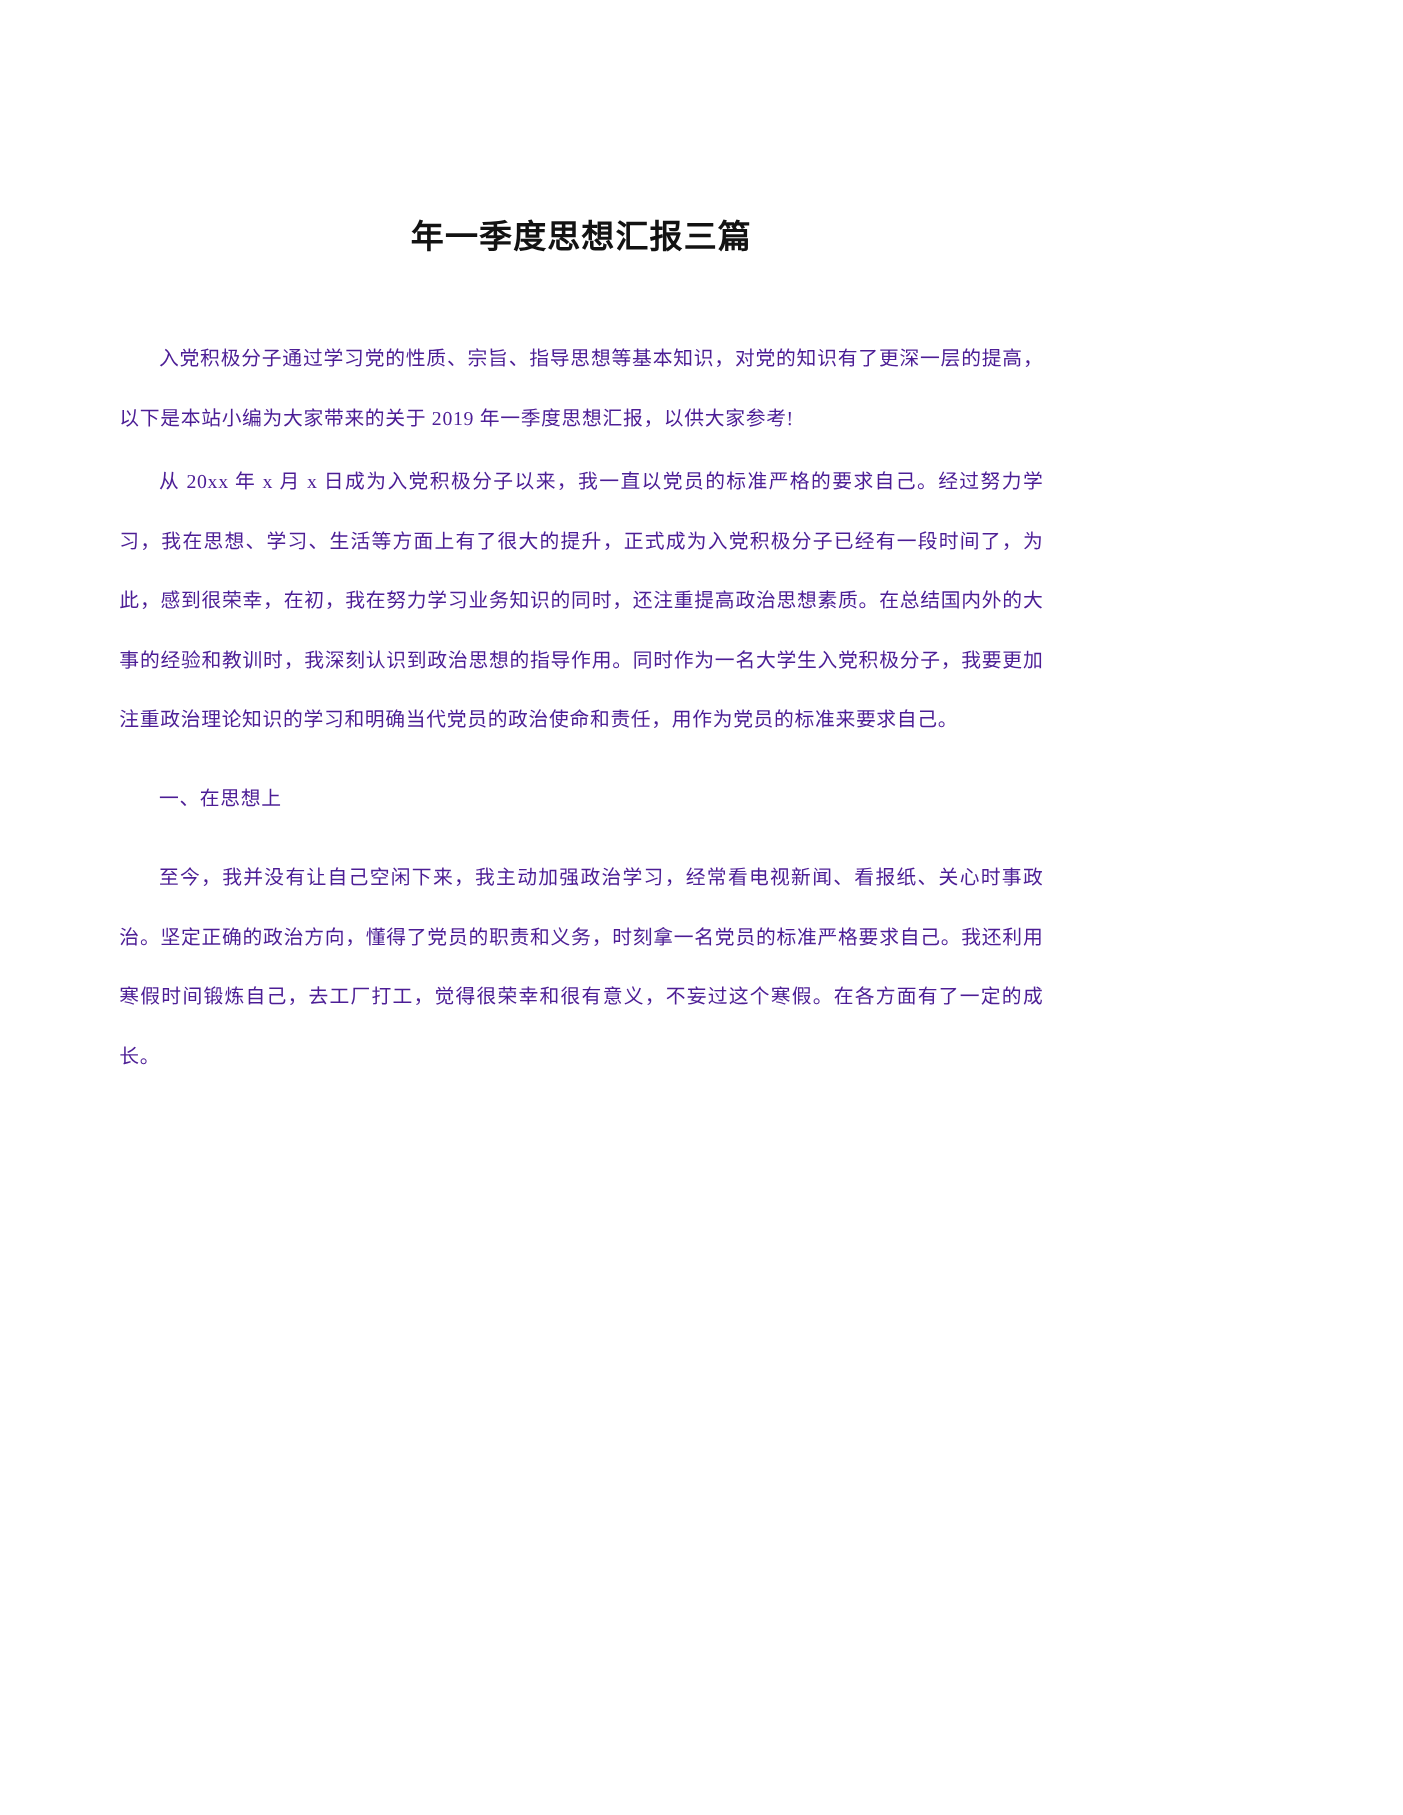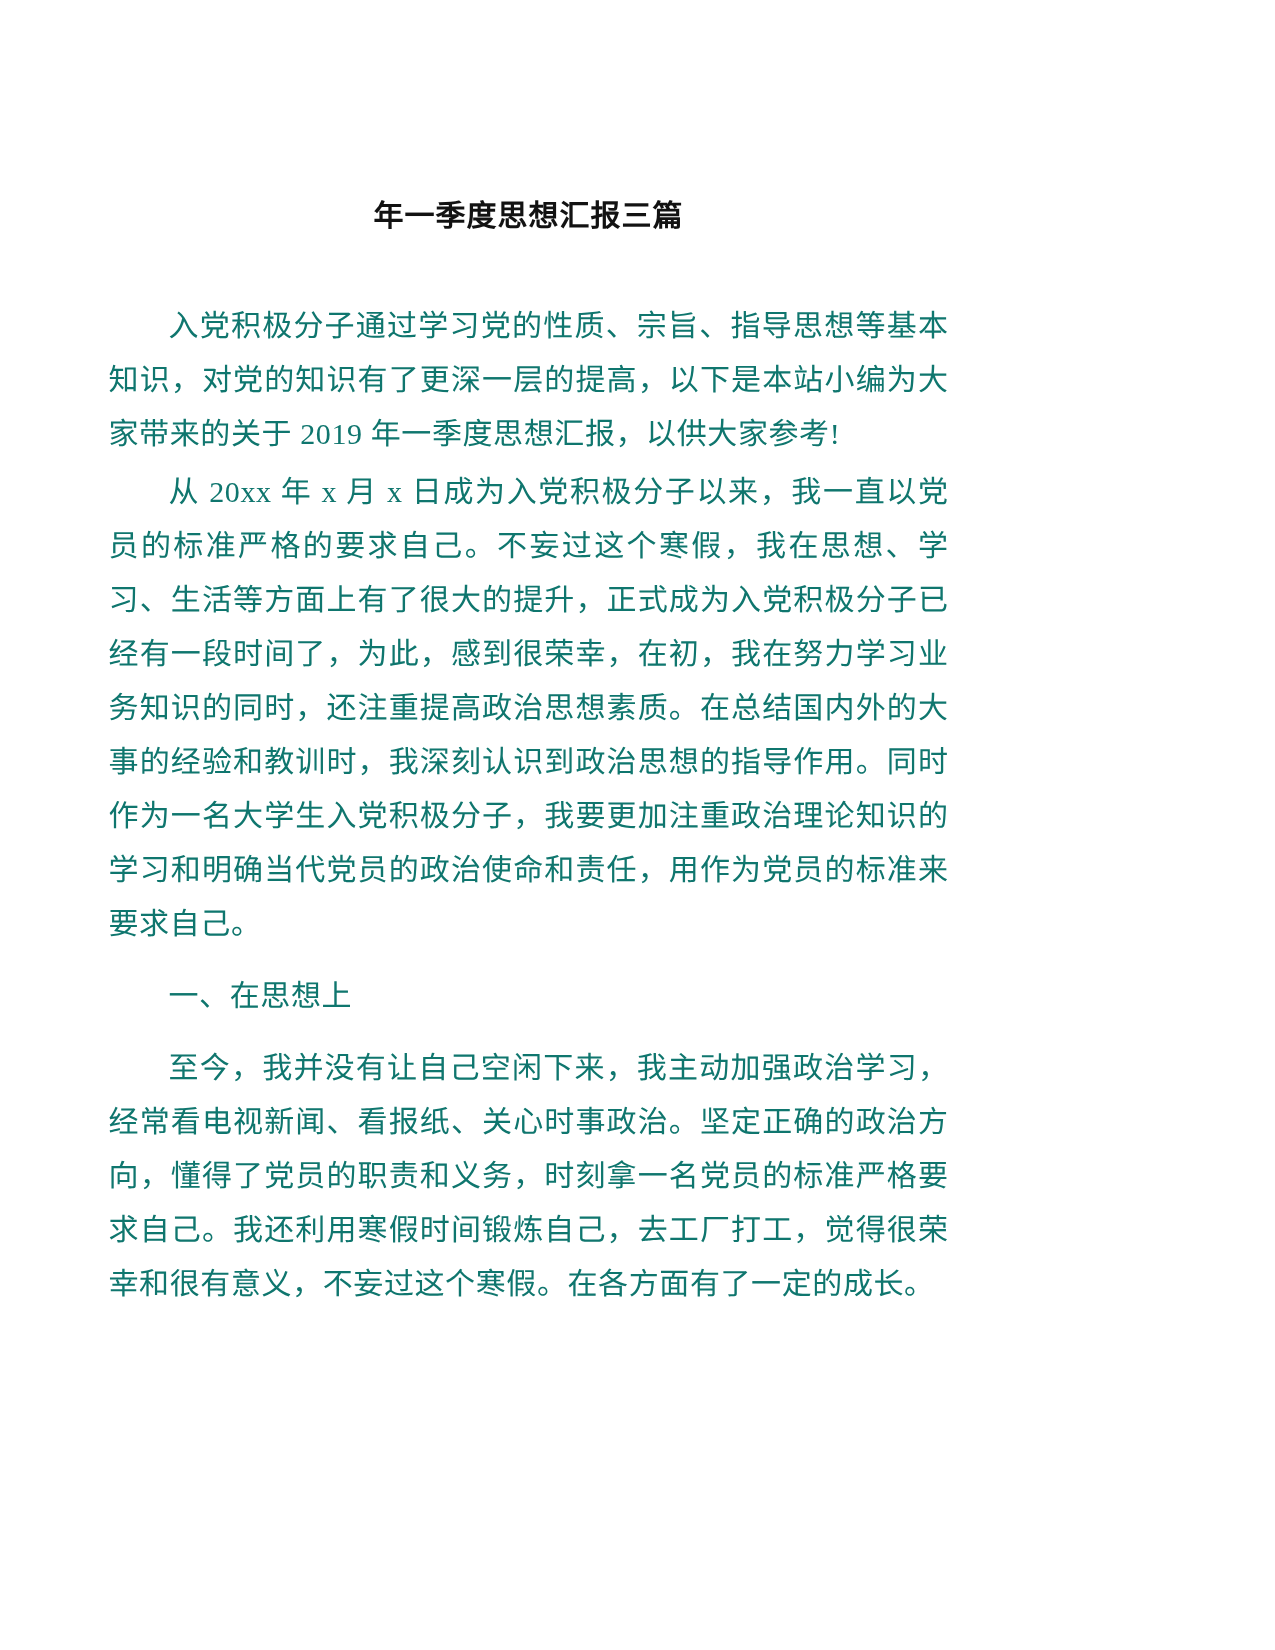--- a/index.html
+++ b/index.html
@@ -35,26 +35,26 @@
     color: #121212;
     line-height: 1.3;
   }
   .body-block {
     margin: 0 auto;
     width: 840px;
     padding-top: 64px;
   }
   p.para {
     margin: 0 0 4px 0;
-    font-size: 30px;
+    font-size: 18px;
     line-height: 54px;
     text-align: justify;
     text-justify: inter-ideograph;
     text-indent: 2em;
-    color: #0f766e;
+    color: #4c1d95;
     font-family: "Liberation Serif", "DejaVu Serif", serif;
     letter-spacing: 0.6px;
   }
   p.para.tight {
     margin-bottom: 0;
   }
   p.para.short {
     text-align: left;
   }
   p.spaced {
@@ -67,20 +67,20 @@
 <div class="page">
 
   <h1 class="doc-title">年一季度思想汇报三篇</h1>
 
   <div class="body-block">
 
     <p class="para">入党积极分子通过学习党的性质、宗旨、指导思想等基本知识，对党的知识有了更深一层的提高，以下是本站小编为大家带来的关于 2019 年一季度思想汇报，以供大家参考!</p>
 
 
 
-    <p class="para">从 20xx 年 x 月 x 日成为入党积极分子以来，我一直以党员的标准严格的要求自己。不妄过这个寒假，我在思想、学习、生活等方面上有了很大的提升，正式成为入党积极分子已经有一段时间了，为此，感到很荣幸，在初，我在努力学习业务知识的同时，还注重提高政治思想素质。在总结国内外的大事的经验和教训时，我深刻认识到政治思想的指导作用。同时作为一名大学生入党积极分子，我要更加注重政治理论知识的学习和明确当代党员的政治使命和责任，用作为党员的标准来要求自己。</p>
+    <p class="para">从 20xx 年 x 月 x 日成为入党积极分子以来，我一直以党员的标准严格的要求自己。经过努力学习，我在思想、学习、生活等方面上有了很大的提升，正式成为入党积极分子已经有一段时间了，为此，感到很荣幸，在初，我在努力学习业务知识的同时，还注重提高政治思想素质。在总结国内外的大事的经验和教训时，我深刻认识到政治思想的指导作用。同时作为一名大学生入党积极分子，我要更加注重政治理论知识的学习和明确当代党员的政治使命和责任，用作为党员的标准来要求自己。</p>
 
     <p class="para short spaced">一、在思想上</p>
 
     <p class="para spaced">至今，我并没有让自己空闲下来，我主动加强政治学习，经常看电视新闻、看报纸、关心时事政治。坚定正确的政治方向，懂得了党员的职责和义务，时刻拿一名党员的标准严格要求自己。我还利用寒假时间锻炼自己，去工厂打工，觉得很荣幸和很有意义，不妄过这个寒假。在各方面有了一定的成长。</p>
 
   </div>
 </div>
 
 </body></html>

